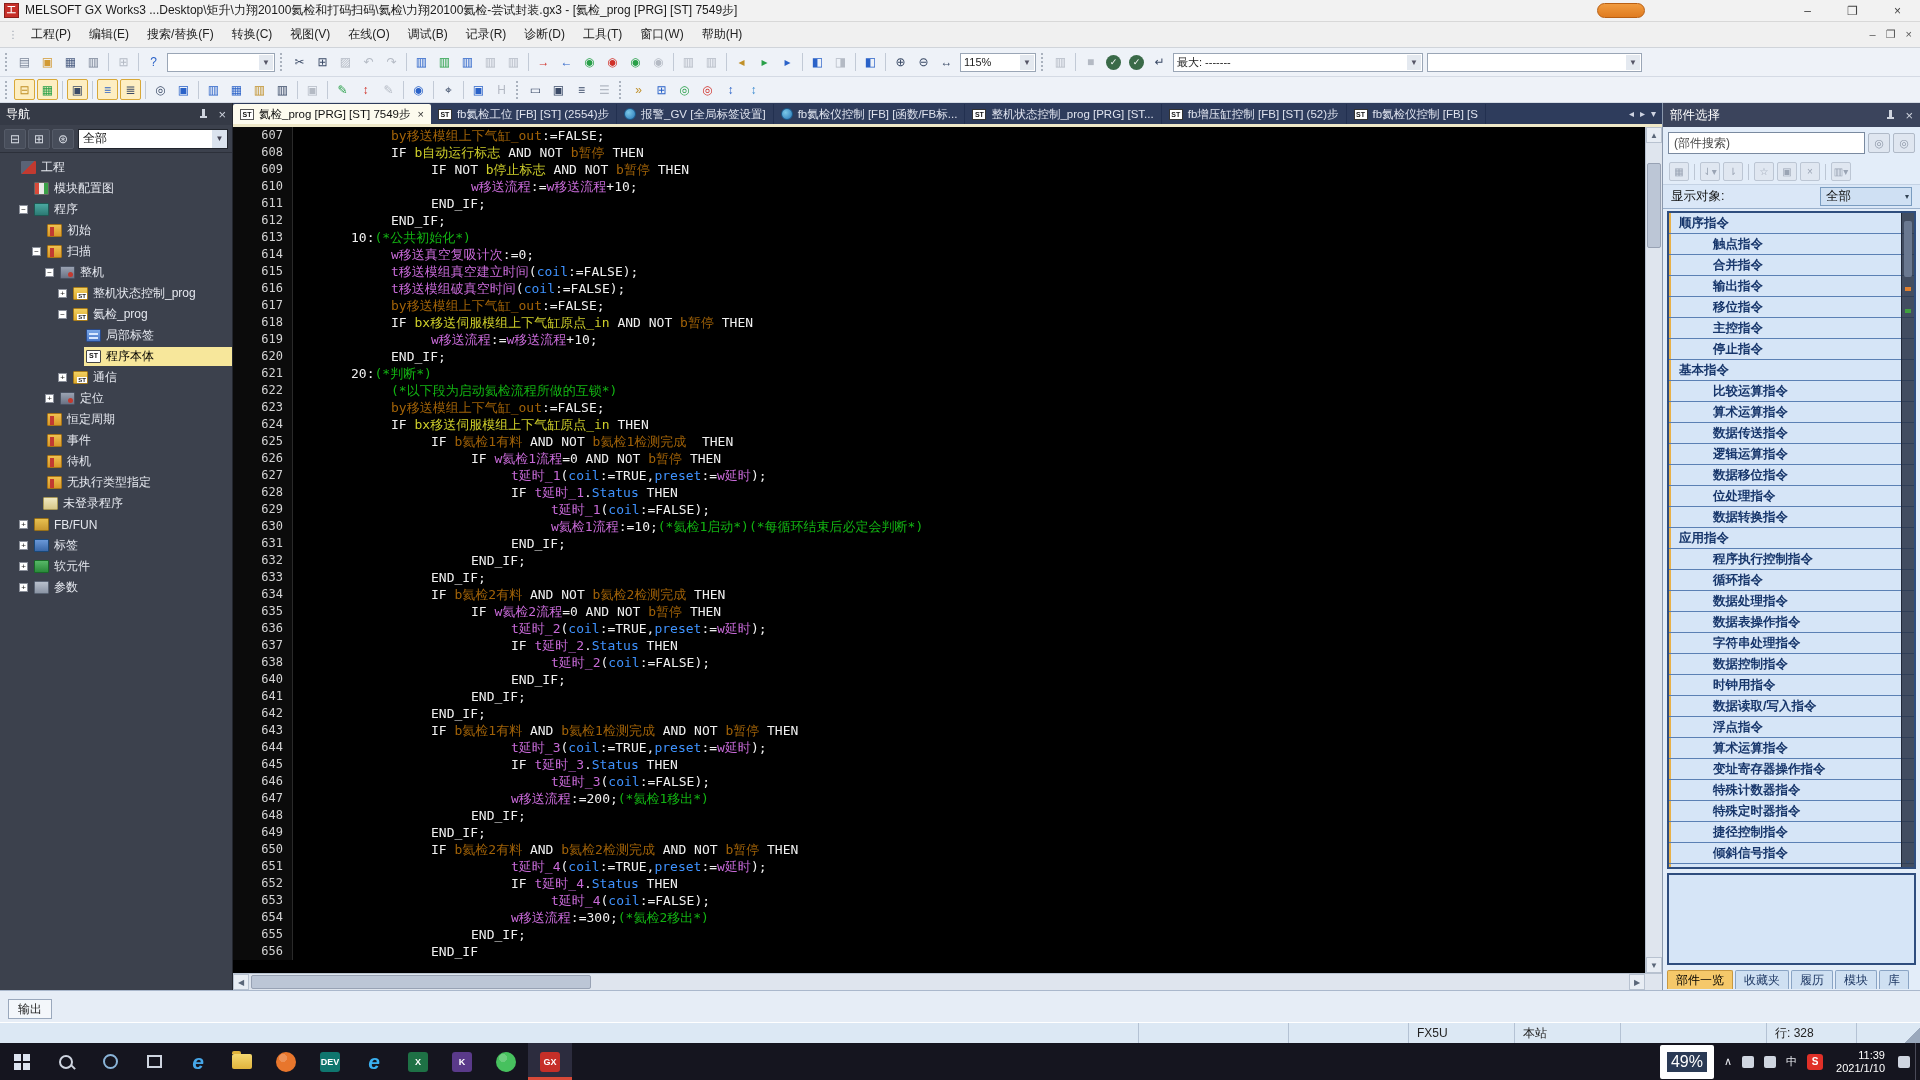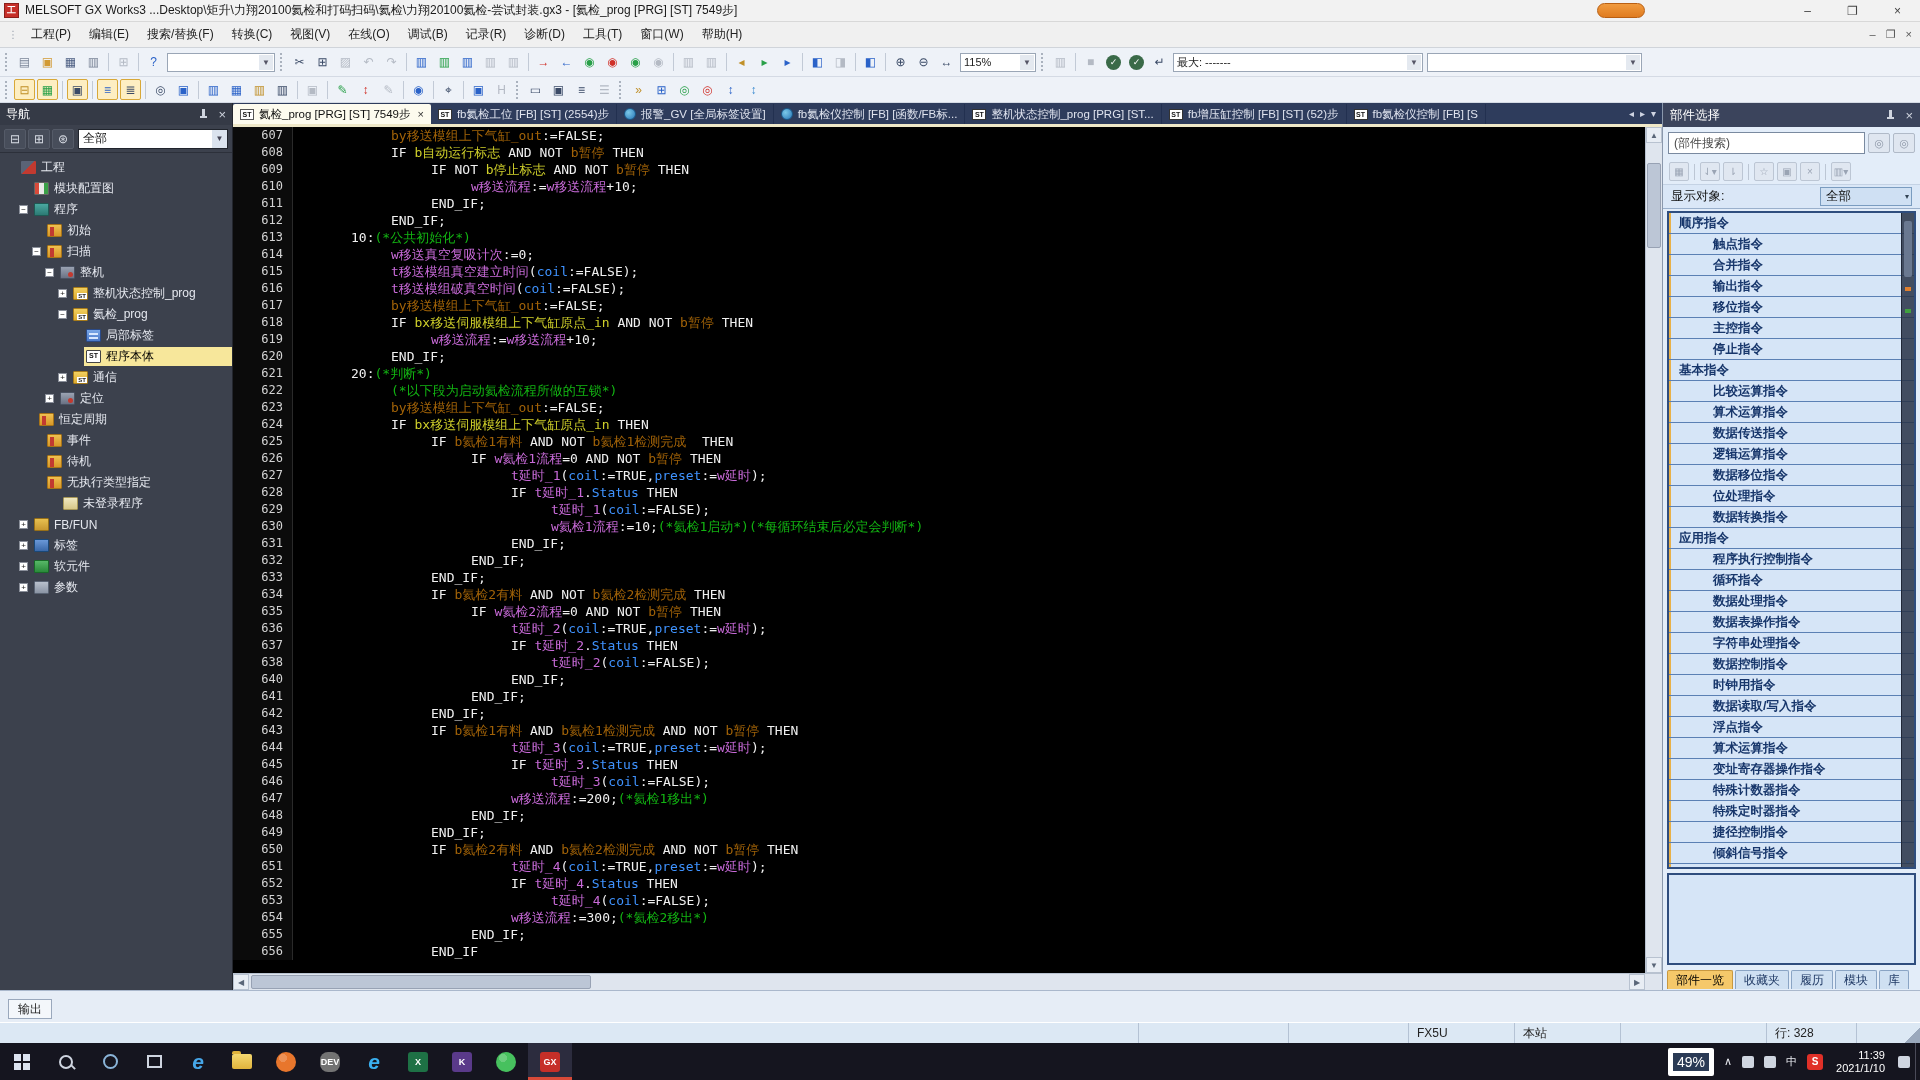--- a/index.html
+++ b/index.html
@@ -153,21 +153,21 @@
   .tk-search::after { content:""; position:absolute; width:6px; height:2px; background:#cfd5e0; transform:rotate(45deg); right:-5px; bottom:-1px; }
   .tk-circle-o { width:15px; height:15px; border:2px solid #8ab4d8; border-radius:50%; }
   .tk-taskview { width:15px; height:13px; border:2px solid #cfd5e0; }
   .app-glyph-e { font-size:21px; font-weight:bold; font-style:italic; }
   .app-folder { width:20px; height:15px; background:linear-gradient(#f4d870,#e0b33c); border-radius:2px; position:relative; }
   .app-folder::before { content:""; position:absolute; top:-3px; left:0; width:9px; height:3px; background:#e0b33c; border-radius:2px 2px 0 0; }
   .app-circle { width:20px; height:20px; border-radius:50%; }
   .app-box { width:20px; height:20px; border-radius:3px; color:#fff; display:flex; align-items:center; justify-content:center; font-size:9px; font-weight:bold; }
   .tk-spacer { flex:1; }
   .tray-item { display:flex; align-items:center; justify-content:center; padding:0 5px; color:#e8eaf0; font-size:11px; }
-  .batt-badge { background:#2a3a55; border:5px solid #ffffff; border-radius:2px; padding:1px 4px; font-size:14px; color:#fff; }
+  .batt-badge { background:#2a3a55; border:7px solid #ffffff; border-radius:2px; padding:1px 4px; font-size:16px; color:#fff; }
   .tray-chip { width:12px; height:12px; background:#cfd5e0; border-radius:2px; }
   .sogou-chip { width:16px; height:16px; background:#e03028; border-radius:3px; color:#fff; font-weight:bold; font-size:10px; display:flex; align-items:center; justify-content:center; }
   .clock { display:flex; flex-direction:column; align-items:flex-end; justify-content:center; color:#fff; font-size:11px; line-height:13px; padding:0 8px; }
   .show-desktop { width:5px; border-left:1px solid #4a4a58; }
 </style>
 </head>
 <body>
 
 <div class="title-bar">
   <div class="app-icon">工</div>
@@ -546,21 +546,21 @@
             <span>通信</span>
           </span>
         </div>
         <div class="tree-row" style="padding-left: 45px;">
           <span class="expander">+</span>
           <span class="row-label-wrap">
             <span class="ni ni-grp"></span>
             <span>定位</span>
           </span>
         </div>
-        <div class="tree-row" style="padding-left: 24px;">
+        <div class="tree-row" style="padding-left: 32px;">
           <span class="expander none"></span>
           <span class="row-label-wrap">
             <span class="ni ni-exec"></span>
             <span>恒定周期</span>
           </span>
         </div>
         <div class="tree-row" style="padding-left: 32px;">
           <span class="expander none"></span>
           <span class="row-label-wrap">
             <span class="ni ni-exec"></span>
@@ -574,21 +574,21 @@
             <span>待机</span>
           </span>
         </div>
         <div class="tree-row" style="padding-left: 32px;">
           <span class="expander none"></span>
           <span class="row-label-wrap">
             <span class="ni ni-exec"></span>
             <span>无执行类型指定</span>
           </span>
         </div>
-        <div class="tree-row" style="padding-left: 48px;">
+        <div class="tree-row" style="padding-left: 28px;">
           <span class="expander none"></span>
           <span class="row-label-wrap">
             <span class="ni ni-unreg"></span>
             <span>未登录程序</span>
           </span>
         </div>
         <div class="tree-row" style="padding-left: 19px;">
           <span class="expander">+</span>
           <span class="row-label-wrap">
             <span class="ni ni-fbfun"></span>
@@ -849,21 +849,21 @@
     <div class="tk-btn">
       <span class="app-glyph-e" style="color: rgb(70, 166, 232);">e</span>
     </div>
     <div class="tk-btn">
       <span class="app-folder"></span>
     </div>
     <div class="tk-btn">
       <span class="app-circle" style="background: radial-gradient(circle at 35% 30%, rgba(255, 255, 255, 0.2) 20%, transparent 21%), rgb(232, 118, 44);"></span>
     </div>
     <div class="tk-btn">
-      <span class="app-box" style="background: #737373; border-radius: 8px;">DEV</span>
+      <span class="app-box" style="background: #0f766e;">DEV</span>
     </div>
     <div class="tk-btn">
       <span class="app-glyph-e" style="color: rgb(58, 176, 240);">e</span>
     </div>
     <div class="tk-btn">
       <span class="app-box" style="background: rgb(30, 113, 69);">X</span>
     </div>
     <div class="tk-btn">
       <span class="app-box" style="background: rgb(90, 58, 138);">K</span>
     </div>

